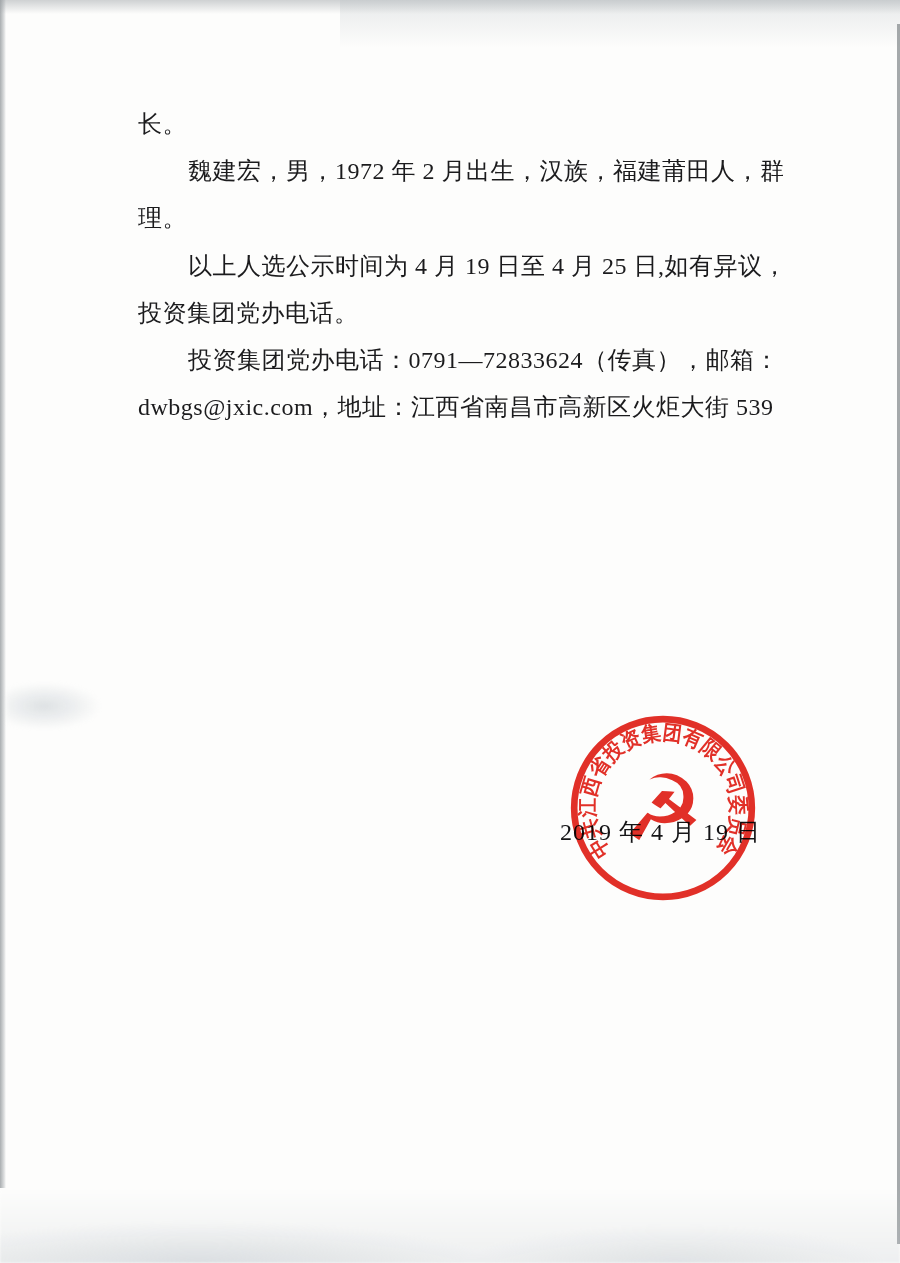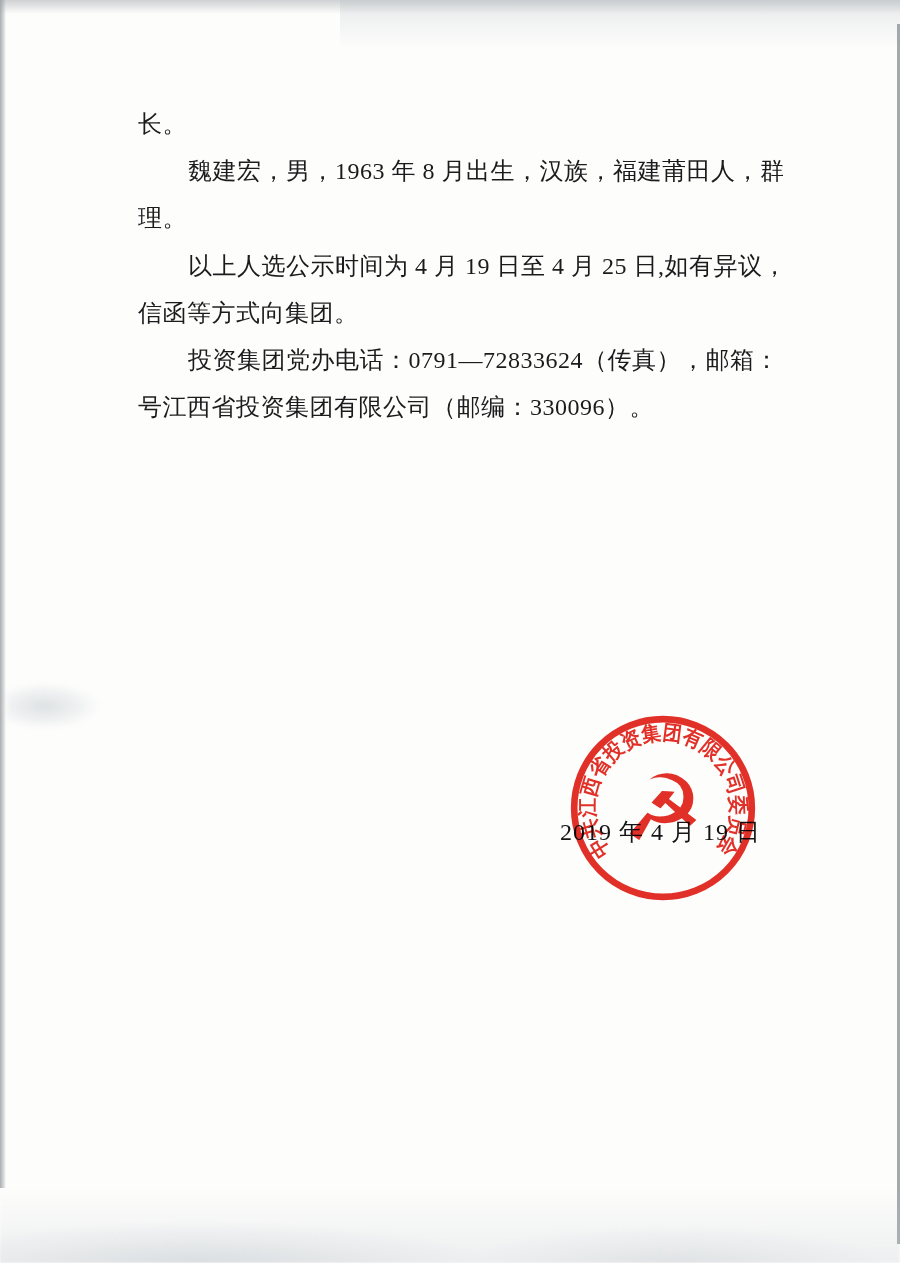--- a/index.html
+++ b/index.html
@@ -84,26 +84,26 @@
 
   <div class="edge-left"></div>
   <div class="edge-top"></div>
   <div class="edge-top-wash"></div>
   <div class="edge-right"></div>
   <div class="smudge-left"></div>
   <div class="bottom-wash"></div>
 
   <div class="doc-text">
       <div class="line left">长。</div>
-      <div class="line indent">魏建宏，男，1963 年 8 月出生，汉族，福建莆田人，群</div>
+      <div class="line indent">魏建宏，男，1972 年 2 月出生，汉族，福建莆田人，群</div>
       <div class="line left">理。</div>
       <div class="line indent">以上人选公示时间为 4 月 19 日至 4 月 25 日,如有异议，</div>
-      <div class="line left">信函等方式向集团。</div>
+      <div class="line left">投资集团党办电话。</div>
       <div class="line indent">投资集团党办电话：0791—72833624（传真），邮箱：</div>
-      <div class="line left">号江西省投资集团有限公司（邮编：330096）。</div>
+      <div class="line">dwbgs@jxic.com，地址：江西省南昌市高新区火炬大街 539</div>
     </div>
 
   <div class="doc-date">2019 年 4 月 19 日</div>
 
   <div class="seal">
     <svg viewBox="0 0 200 200" xmlns="http://www.w3.org/2000/svg">
       <circle cx="100" cy="100" r="93.5" fill="none" stroke-width="7" stroke="#e2231a"></circle>
       <path id="sealArc" d="M 44.84 146.28 A 72 72 0 1 1 155.16 146.28" fill="none"></path>
       <text class="seal-ring-text" font-size="22" fill="#e2231a">
         <textPath href="#sealArc" startOffset="0" textLength="324" lengthAdjust="spacingAndGlyphs">中共江西省投资集团有限公司委员会</textPath>

